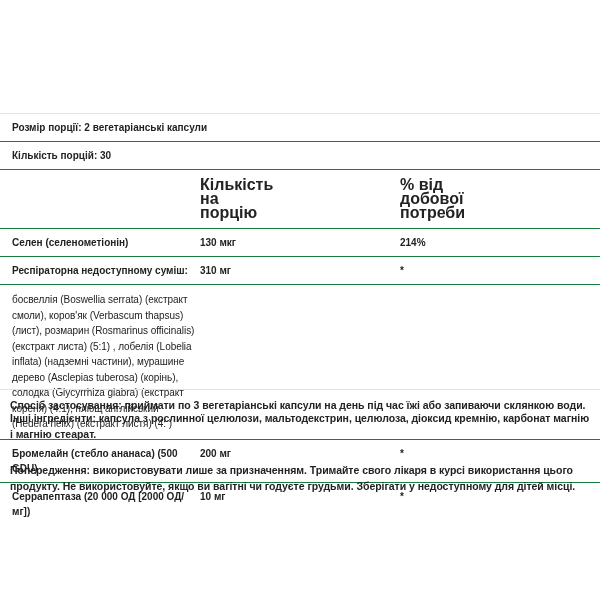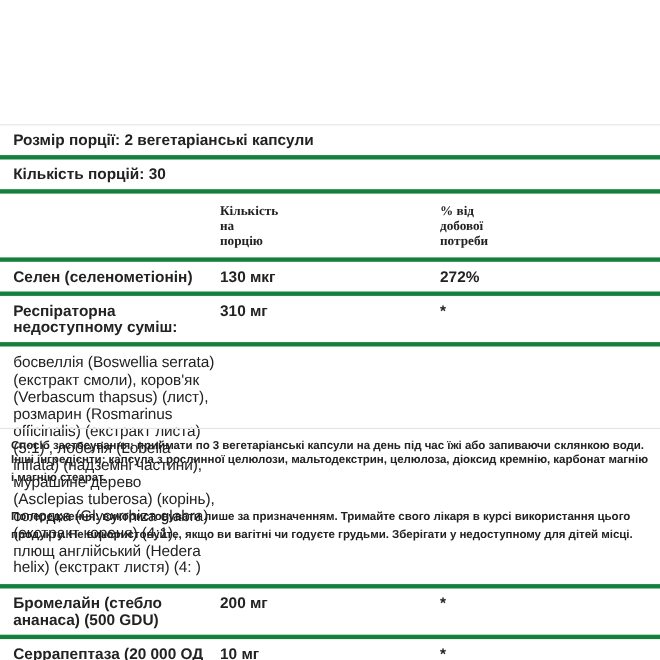--- a/index.html
+++ b/index.html
@@ -25,45 +25,44 @@
   
   .facts-table {
     position: absolute;
     left: 0;
     top: 113px;
     width: 600px;
     border-collapse: collapse;
     table-layout: fixed;
   }
   .facts-table tr {
-    border-top: 4px solid #15803d;
+    border-top: 1px solid #15803d;
   }
   .facts-table tr:first-child {
     border-top: 1px solid #e3e3e3;
   }
   .facts-table td {
     padding: 6px 4px 6px 12px;
     vertical-align: top;
-    font-size: 14px;
+    font-size: 10px;
     line-height: 15px;
     font-weight: bold;
     color: #222222;
   }
   td.col-name   { width: 485px; }
   td.col-amount { width: 52px;  padding-left: 0; }
   td.col-dv     { width: 63px;  padding-left: 0; }
 
   .head-row td {
     padding-top: 8px;
     padding-bottom: 8px;
-    font-size: 12px;
+    font-size: 16px;
     line-height: 14px;
     font-weight: bold;
     vertical-align: bottom;
-    font-family: Liberation Serif, serif;
   }
   .head-row td.col-name { height: 40px; }
   .head-cell-text { display: block; max-width: 46px; }
   .head-cell-text.wide { max-width: 58px; }
 
   .blend-row td.col-name {
     font-weight: normal;
     padding-top: 7px;
     padding-bottom: 7px;
     line-height: 15.5px;
@@ -121,21 +120,21 @@
           <span class="head-cell-text">Кількість на порцію</span>
         </td>
         <td class="col-dv">
           <span class="head-cell-text wide">% від добової потреби</span>
         </td>
       </tr>
 
       <tr>
         <td class="col-name">Селен (селенометіонін)</td>
         <td class="col-amount">130 мкг</td>
-        <td class="col-dv">272%</td>
+        <td class="col-dv">214%</td>
       </tr>
 
       <tr>
         <td class="col-name">Респіраторна недоступному суміш:</td>
         <td class="col-amount">310 мг</td>
         <td class="col-dv">*</td>
       </tr>
 
       <tr class="blend-row">
         <td class="col-name">босвеллія (Boswellia serrata) (екстракт смоли), коров'як (Verbascum thapsus) (лист), розмарин (Rosmarinus officinalis) (екстракт листа) (5:1) , лобелія (Lobelia inflata) (надземні частини), мурашине дерево (Asclepias tuberosa) (корінь), солодка (Glycyrrhiza glabra) (екстракт кореня) (4:1), плющ англійський (Hedera helix) (екстракт листя) (4: )</td>

